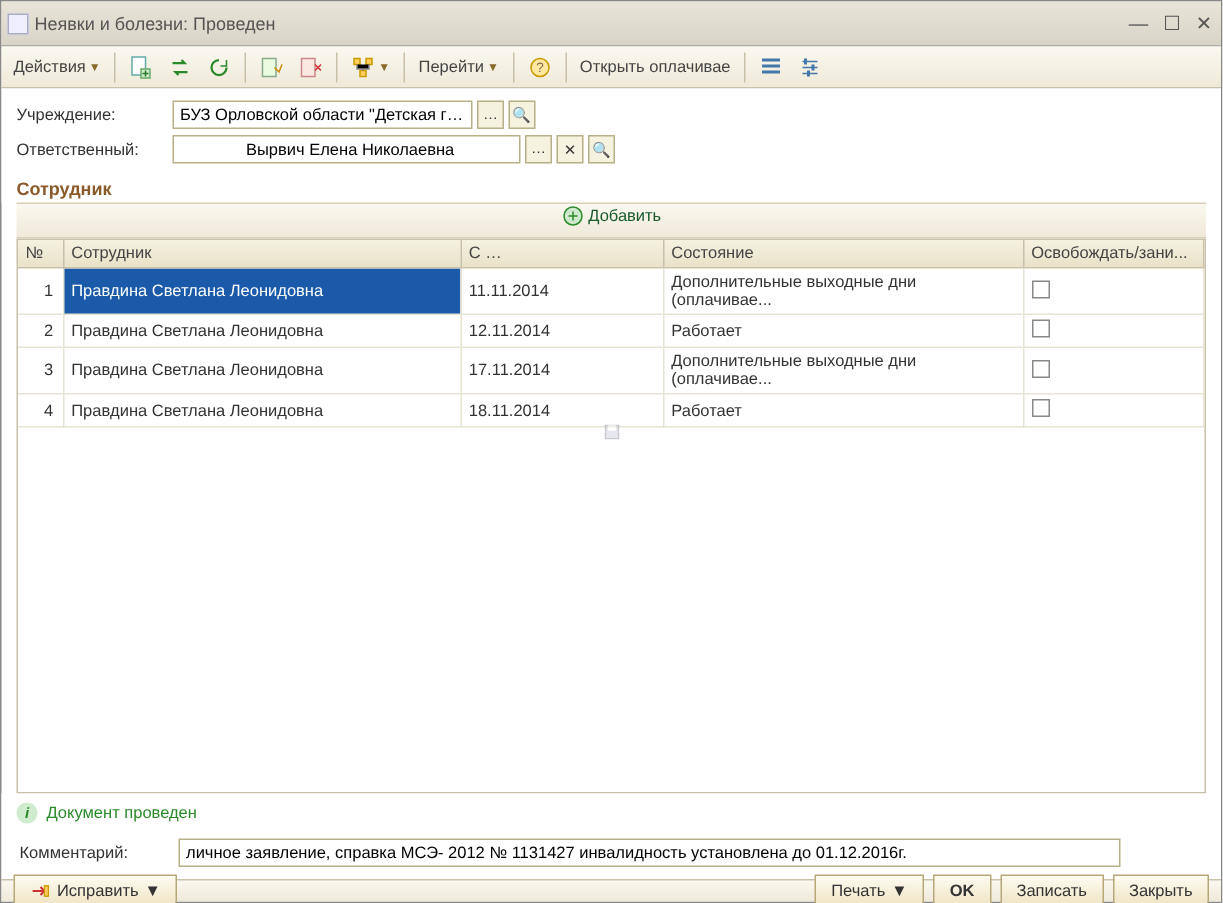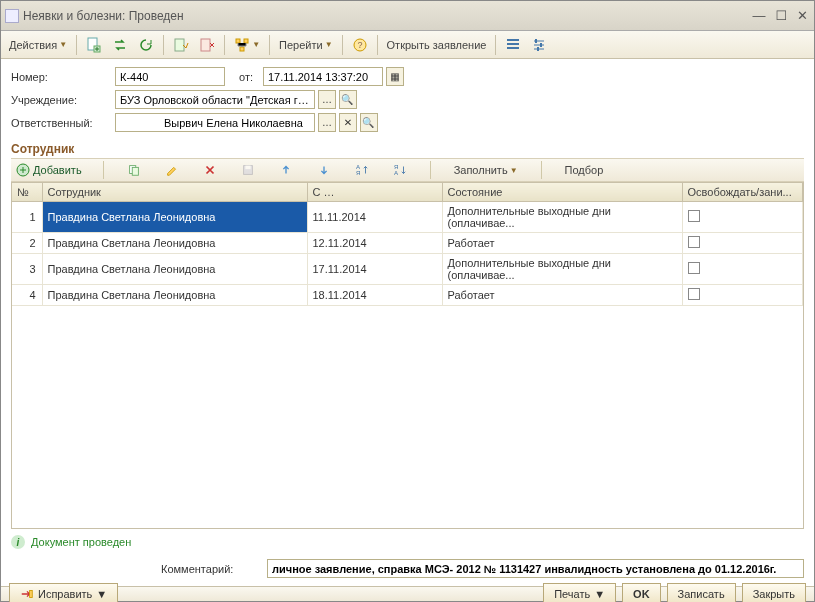--- a/index.html
+++ b/index.html
@@ -70,22 +70,22 @@
     border: 1px solid #b8b088;
     background: #fff;
     height: 19px;
     padding: 1px 4px;
     font-size: 11px;
     font-family: inherit;
   }
   .input.num { width: 110px; }
   .input.date { width: 120px; }
   .input.org { width: 200px; }
-  .input.resp { width: 200px; padding-left: 48px; }
-  .input.comment { width: 537px; font-weight: bold; }
+  .input.resp { width: 232px; padding-left: 48px; }
+  .input.comment { width: 628px; }
   .fldbtn {
     height: 19px; width: 18px;
     border: 1px solid #b8b088;
     background: #f6f2e0;
     display:inline-flex;align-items:center;justify-content:center;
     font-size: 10px; cursor:pointer;
     margin-left: -1px;
   }
   .from-label { margin: 0 6px 0 10px; }
   .section-hdr {
@@ -94,21 +94,21 @@
     font-size: 12px;
     padding: 2px 10px 2px 10px;
     background:#fff;
   }
   .list-toolbar {
     height: 24px;
     background: linear-gradient(#faf8f0, #efe9d8);
     border-top: 1px solid #d8d0b8;
     border-bottom: 1px solid #d8d0b8;
     margin: 0 10px;
-    display:flex; align-items:center; gap:16px; padding:0 2px;
+    display:flex; align-items:center; gap:16px; padding:0 2px;flex-direction:column;
   }
   .list-toolbar .link { color: #1a5a2a; display:inline-flex;align-items:center;gap:2px; cursor:pointer; padding:0 2px;}
   .list-toolbar .ic { width:16px;height:16px; display:inline-flex;align-items:center;justify-content:center;}
   .list-toolbar .sep2 { width:1px;height:18px;background:#d0c8a8;margin:0 3px;}
   .table-wrap {
     margin: 0 10px;
     border: 1px solid #c8c0a8;
     flex: 1;
     background: #fff;
     overflow: hidden;
@@ -151,21 +151,21 @@
     height: 22px;
     border: 1px solid #b8a878;
     background: linear-gradient(#fefbf0,#efe4c4);
     padding: 0 10px;
     font-size: 11px;
     cursor:pointer;
     color:#333;
     display:inline-flex;align-items:center;gap:4px;
   }
   .btn.bold { font-weight:bold;}
-  .comment-row { padding: 4px 10px 8px 12px; display:flex;align-items:center;gap:6px; background:#fff;justify-content:flex-end;}
+  .comment-row { padding: 4px 10px 8px 12px; display:flex;align-items:center;gap:6px; background:#fff;}
   .tbody-fill { flex:1; overflow:auto;}
 </style>
 </head>
 <body>
 
 <div class="window">
 
   <div class="titlebar">
     <span class="icon"></span>
     <span class="title">Неявки и болезни: Проведен</span>
@@ -230,46 +230,39 @@
       </span>
     <span class="sep"></span>
     <span class="tbtn">
         <svg viewBox="0 0 16 16">
           <circle cx="8" cy="8" r="6" fill="#ffe8a0" stroke="#c90"></circle>
           <text x="8" y="11" text-anchor="middle" font-size="9" fill="#865">?</text>
         </svg>
       </span>
     <span class="sep"></span>
     <span class="tbtn">
-        <span>Открыть заявление</span>
+        <span>Открыть оплачивае</span>
       </span>
     <span class="sep"></span>
     <span class="tbtn">
         <svg viewBox="0 0 16 16">
           <path d="M2 3h12M2 7h12M2 11h12" stroke="#47a" stroke-width="2"></path>
         </svg>
       </span>
     <span class="tbtn">
         <svg viewBox="0 0 16 16">
           <path d="M3 4h10M3 8h10M3 12h10" stroke="#47a"></path>
           <rect x="4" y="2" width="2" height="4" fill="#47a"></rect>
           <rect x="9" y="6" width="2" height="4" fill="#47a"></rect>
           <rect x="6" y="10" width="2" height="4" fill="#47a"></rect>
         </svg>
       </span>
   </div>
 
   <div class="form-area">
-    <div class="frow">
-      <span class="flabel">Номер:</span>
-      <input class="input num" value="К-440" style="">
-      <span class="from-label">от:</span>
-      <input class="input date" value="17.11.2014 13:37:20" style="">
-      <span class="fldbtn">▦</span>
-    </div>
     <div class="frow">
       <span class="flabel">Учреждение:</span>
       <input class="input org" value="БУЗ Орловской области &quot;Детская г…" style="">
       <span class="fldbtn">…</span>
       <span class="fldbtn">🔍</span>
     </div>
     <div class="frow">
       <span class="flabel">Ответственный:</span>
       <input class="input resp" value="Вырвич Елена Николаевна" style="">
       <span class="fldbtn">…</span>

